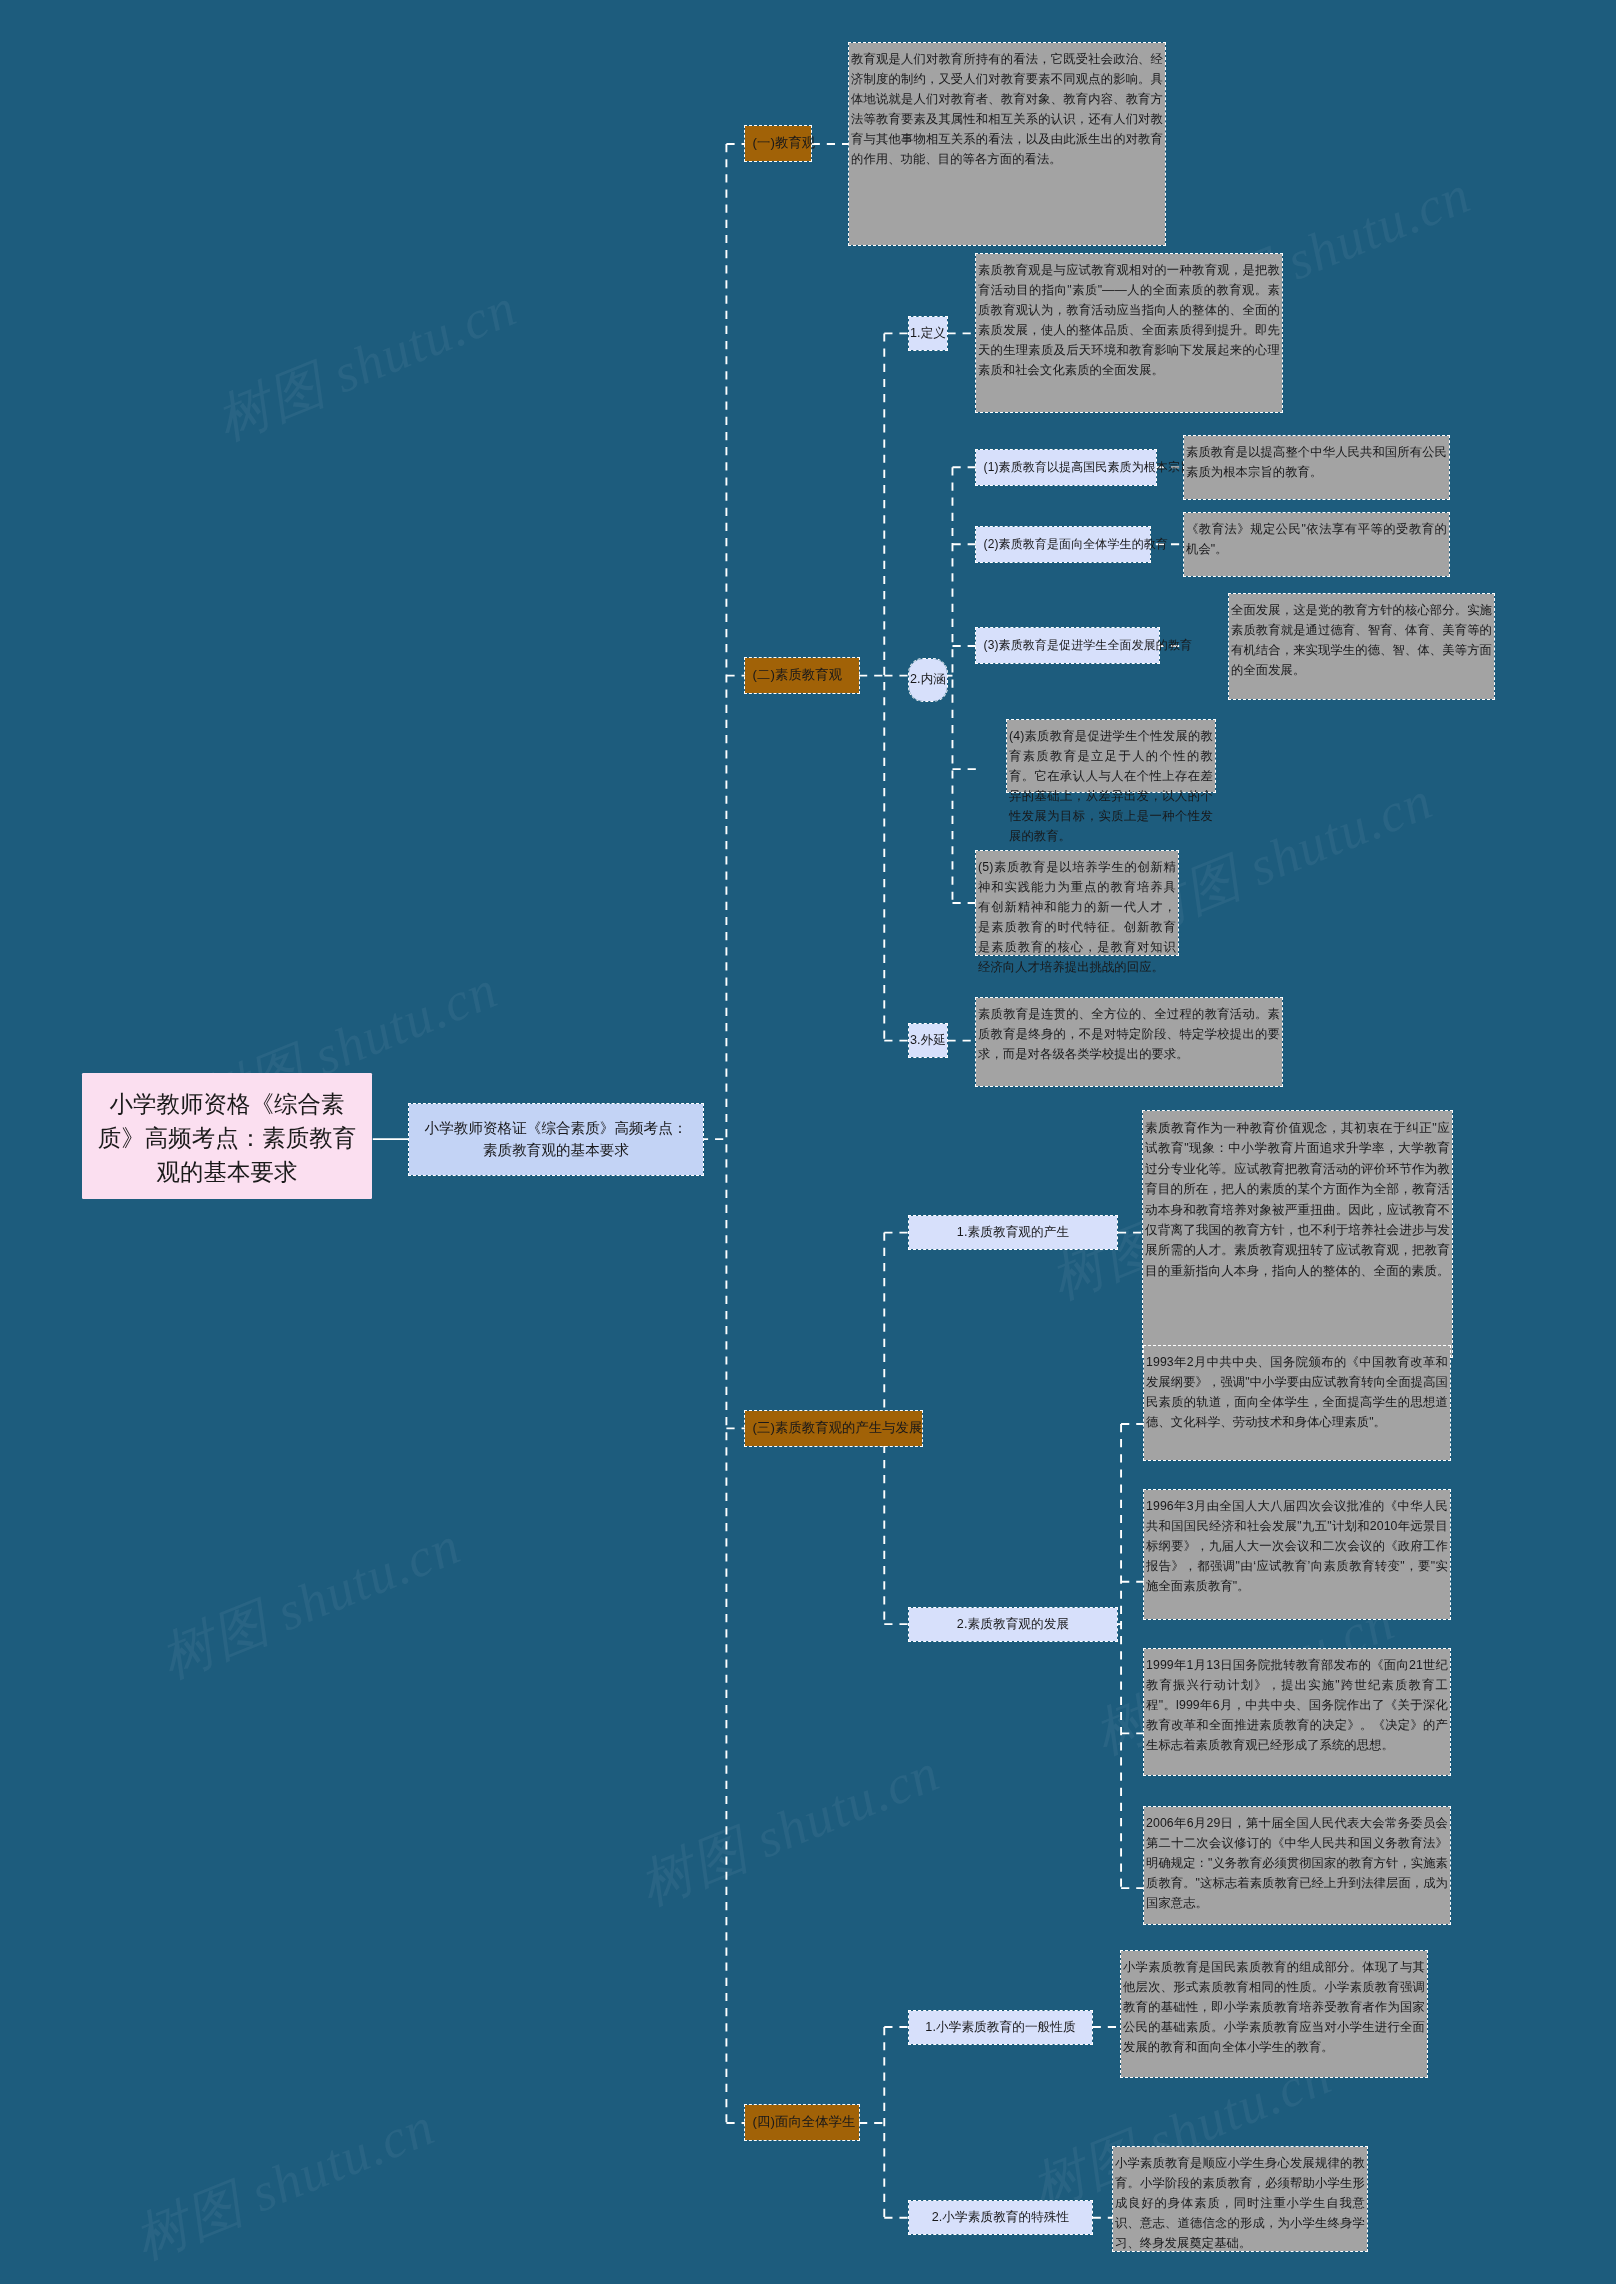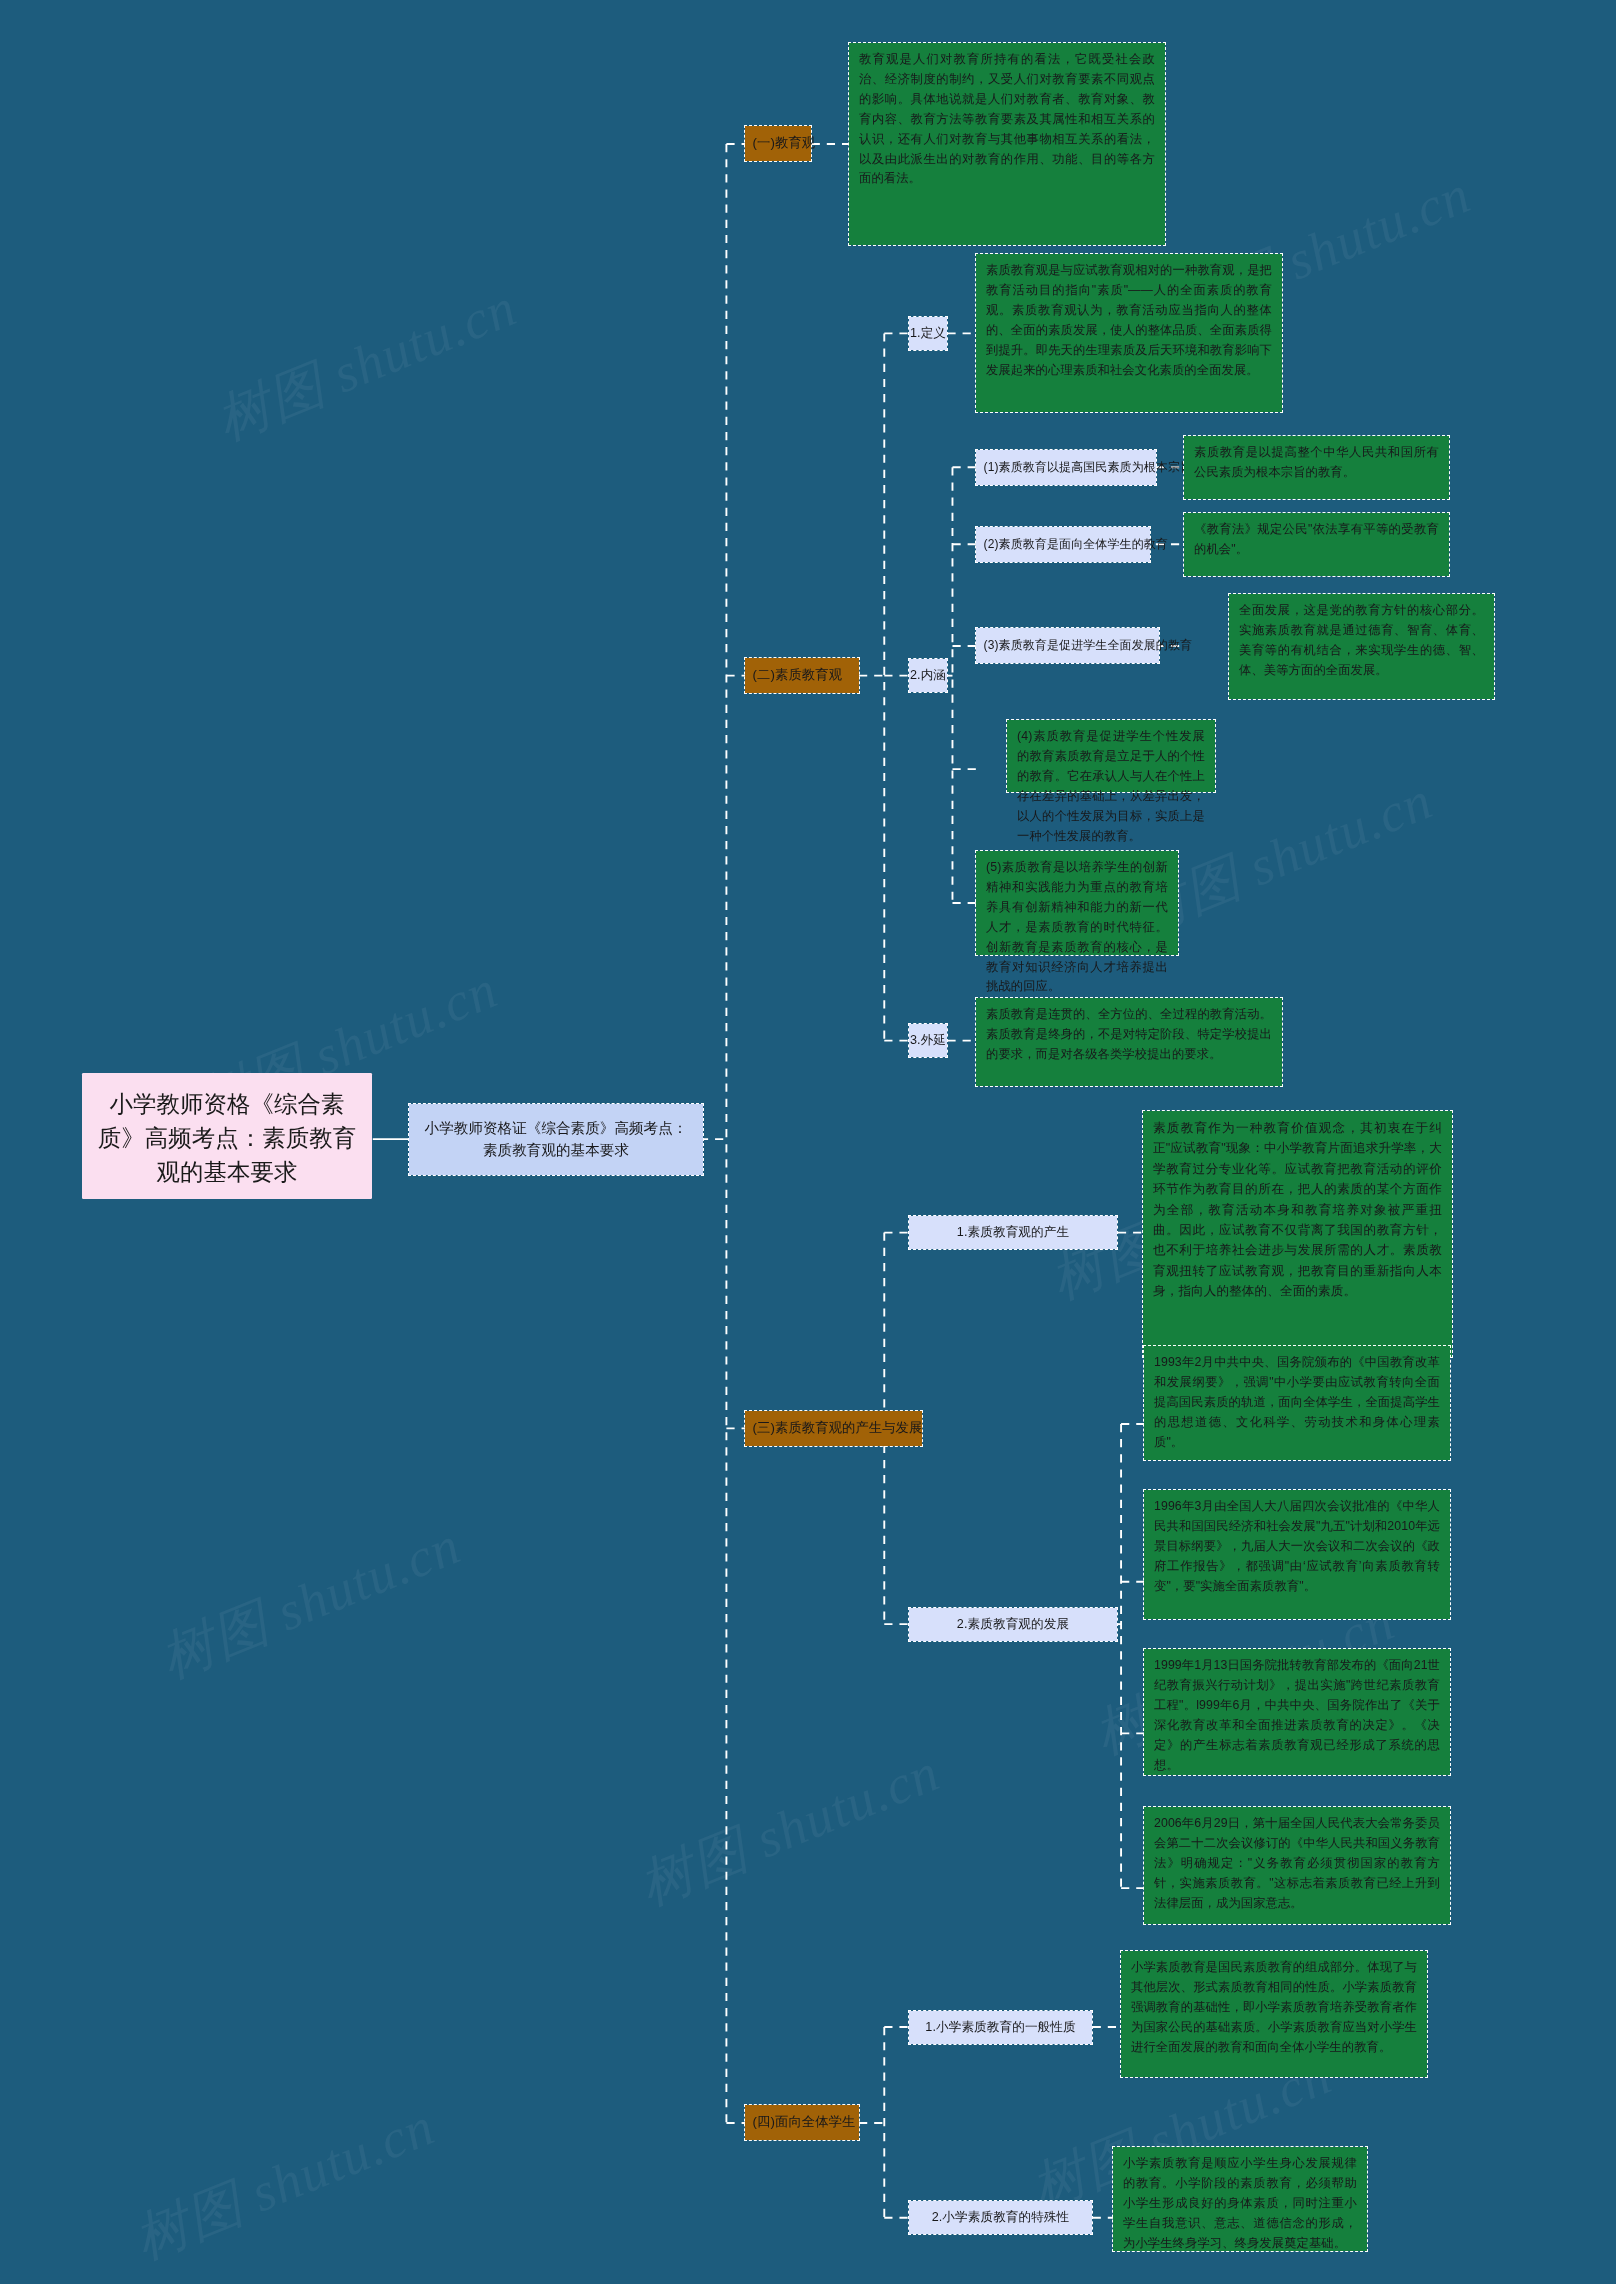--- a/index.html
+++ b/index.html
@@ -78,23 +78,23 @@
     white-space:nowrap;
   }
   .node.item{
     background:#d7e0fb;
     display:flex;align-items:center;
     font-size:12px;
     padding:5.7px 7.6px;
     white-space:nowrap;
   }
   .node.para{
-    background:#15803d;
+    background:#a3a3a3;
     font-size:12.3px;
-    padding:7px 10px;
+    padding:7px 2px;
     line-height:1.62;
     text-align:justify;
     text-justify:inter-ideograph;
   }
   .node.para.big{font-size:12.6px;}
 </style>
 </head>
 <body>
 
 <div id="canvas">
@@ -192,21 +192,21 @@
     <span>(二)素质教育观</span>
   </div>
 
   <div class="node sub" style="left:909px;top:317px;width:38px;height:33px;">
     <span>1.定义</span>
   </div>
   <div class="node para" style="left:976px;top:254px;width:306px;height:158px;">
     <span>素质教育观是与应试教育观相对的一种教育观，是把教育活动目的指向"素质"——人的全面素质的教育观。素质教育观认为，教育活动应当指向人的整体的、全面的素质发展，使人的整体品质、全面素质得到提升。即先天的生理素质及后天环境和教育影响下发展起来的心理素质和社会文化素质的全面发展。</span>
   </div>
 
-  <div class="node sub" style="left:909px;top:659px;width:38px;height:33px;">
+  <div class="node sub" style="left:909px;top:659px;width:38px;height:42px;border-radius:14px;">
     <span>2.内涵</span>
   </div>
 
   <div class="node item" style="left:976px;top:450px;width:180px;height:35px;">
     <span>(1)素质教育以提高国民素质为根本宗旨</span>
   </div>
   <div class="node para" style="left:1184px;top:436px;width:265px;height:63px;">
     <span>素质教育是以提高整个中华人民共和国所有公民素质为根本宗旨的教育。</span>
   </div>
 

